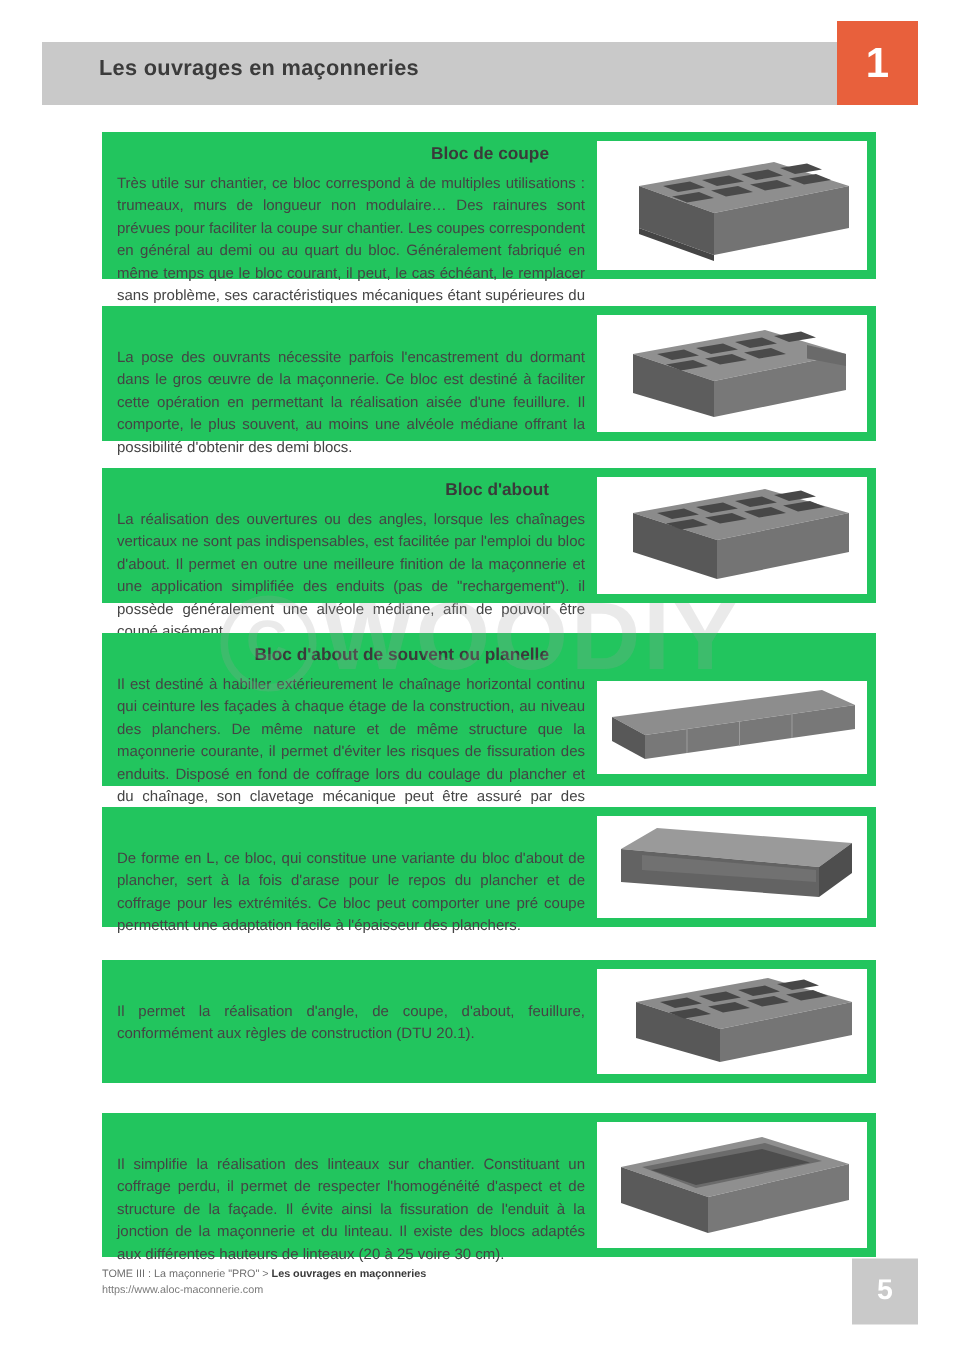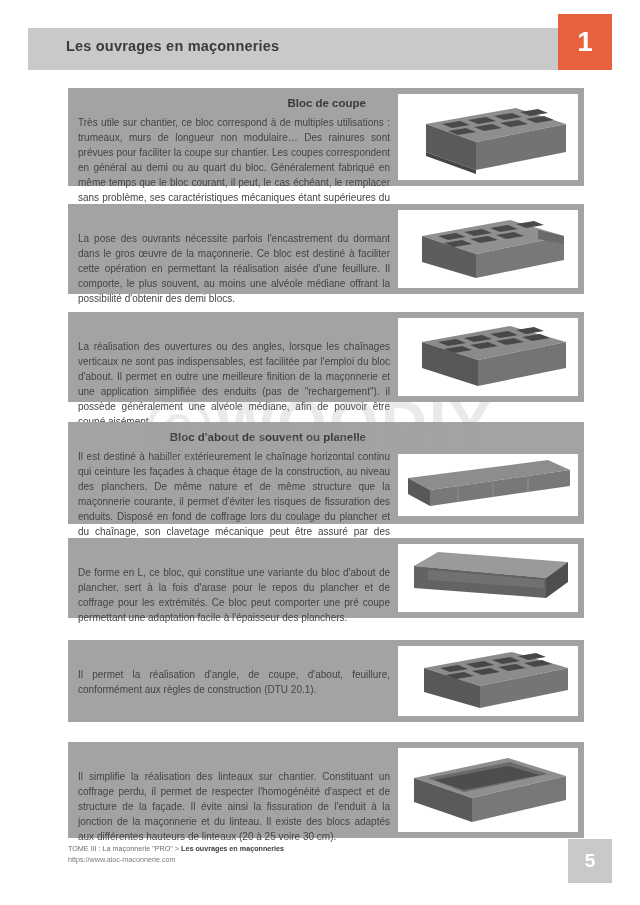--- a/index.html
+++ b/index.html
@@ -78,21 +78,21 @@
     font-size: 38px;
     text-align: center;
     vertical-align: middle;
     margin-right: 4px;
   }
   
   .section {
     position: absolute;
     left: 68px;
     width: 516px;
-    background: #a3a3a3;
+    background: #22c55e;
     box-sizing: border-box;
   }
   .section-title {
     position: absolute;
     right: 0;
     top: 0;
     width: 100%;
     text-align: right;
     font-size: 11.5px;
     font-weight: bold;
@@ -202,20 +202,21 @@
           <polygon points="46,33 64,30 74,34 56,37"></polygon>
           <polygon points="72,29 90,26 100,30 82,33"></polygon>
           <polygon points="98,25 116,22 126,26 108,29"></polygon>
         </g>
         <polygon points="140,20 166,26 166,34 140,29" fill="#6a6a6a"></polygon>
       </svg>
     </div>
   </div>
 
   <div class="section" style="top:312px; height:90px;">
+    <div class="section-title">Bloc d'about</div>
     <div class="section-body" style="width:312px;">La réalisation des ouvertures ou des angles, lorsque les chaînages verticaux ne sont pas indispensables, est facilitée par l'emploi du bloc d'about. Il permet en outre une meilleure finition de la maçonnerie et une application simplifiée des enduits (pas de "rechargement"). il possède généralement une alvéole médiane, afin de pouvoir être coupé aisément.</div>
     <div class="photo" style="width:180px;height:78px;">
       <svg width="180" height="78" viewBox="0 0 180 78">
         <rect x="0" y="0" width="180" height="78" fill="#ffffff"></rect>
         <polygon points="24,24 112,8 168,24 80,42" fill="#8b8b8b"></polygon>
         <polygon points="24,24 80,42 80,68 24,50" fill="#585858"></polygon>
         <polygon points="80,42 168,24 168,50 80,68" fill="#747474"></polygon>
         <g fill="#474747">
           <polygon points="40,24 58,21 68,25 50,28"></polygon>
           <polygon points="66,20 84,17 94,21 76,24"></polygon>

